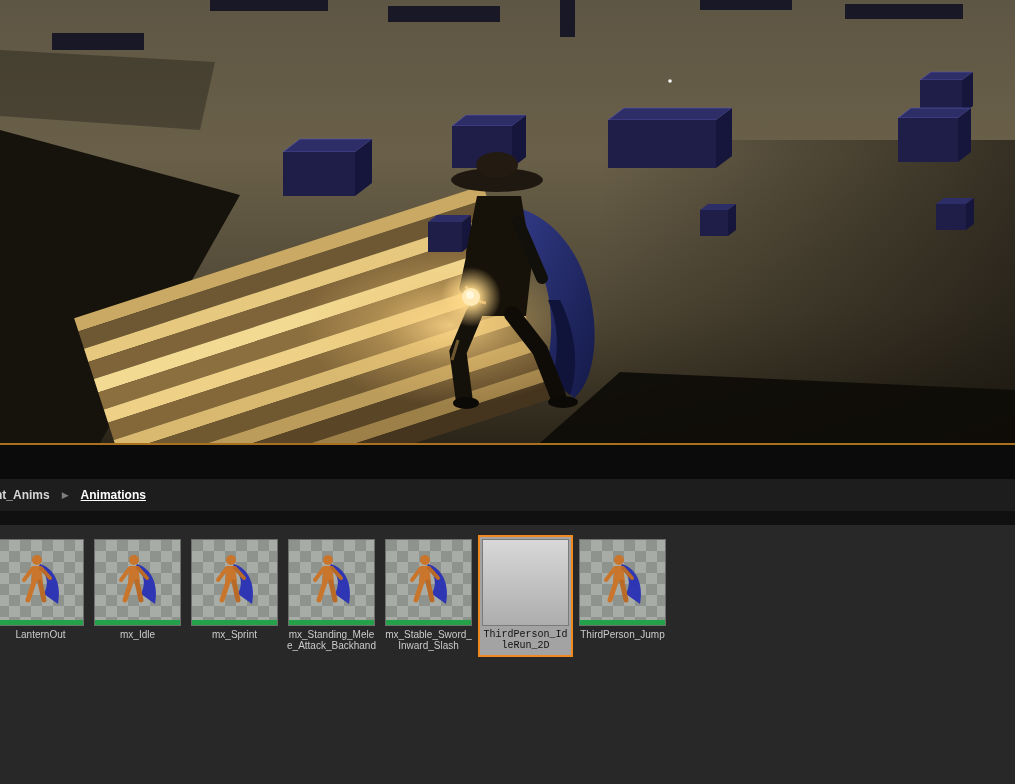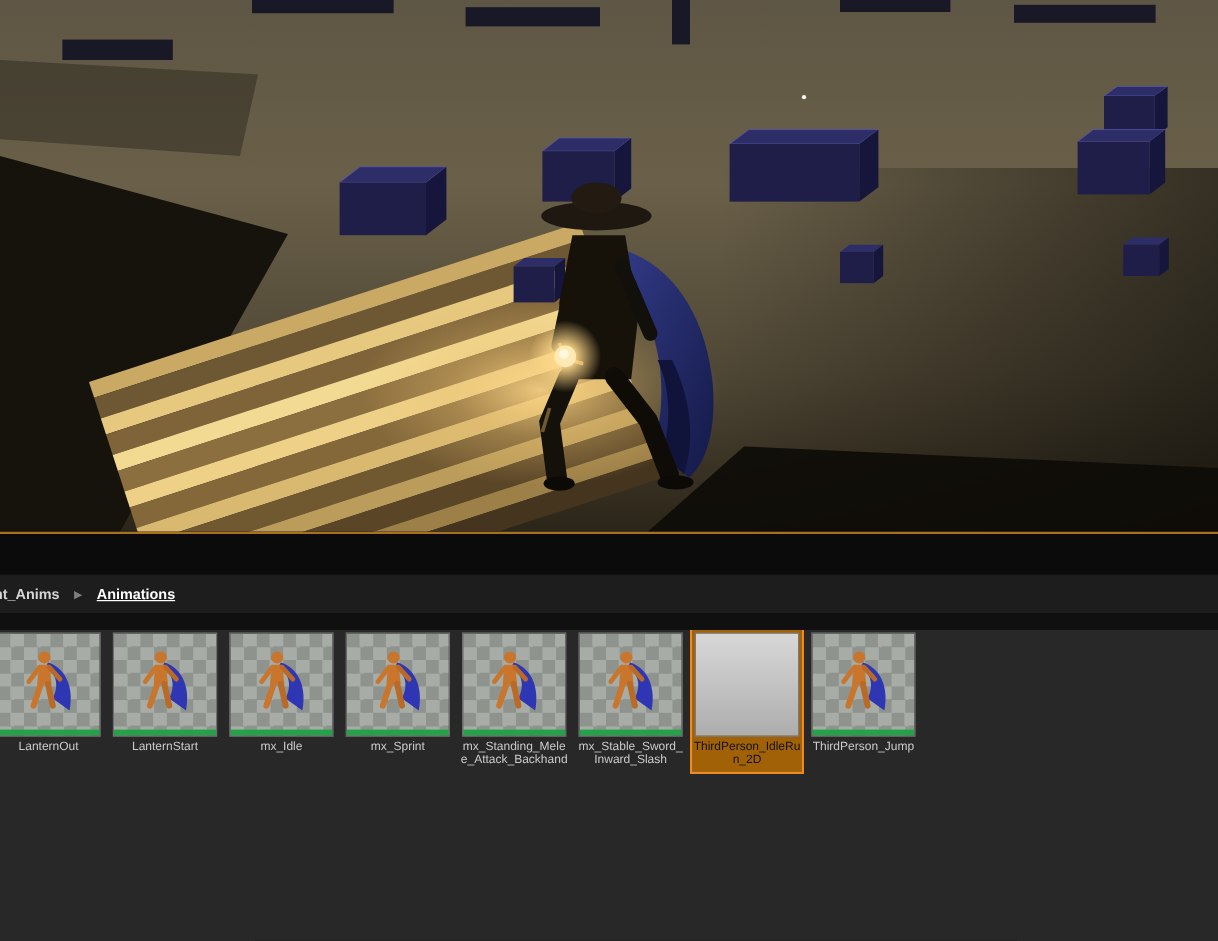--- a/index.html
+++ b/index.html
@@ -14,33 +14,33 @@
   
   .dark-strip{height:34px;background:#0b0b0b;}
   .breadcrumb-bar{height:32px;background:#1d1d1d;display:flex;align-items:center;
                   overflow:hidden;font-weight:bold;font-size:12px;}
   .crumb-parent{color:#d6d6d6;margin-left:-5px;}
   .crumb-arrow{color:#7e7e7e;font-size:9px;margin:0 12px;}
   .crumb-current{color:#ffffff;text-decoration:underline;}
   .filter-strip{height:14px;background:#101010;}
 
   
-  .asset-area{flex:1;background:#282828;overflow:hidden;}
+  .asset-area{flex:1;background:#282828;padding-top:12px;overflow:hidden;}
   .tile-row{display:flex;gap:6px;margin-left:-5px;align-items:flex-start;}
   .tile{width:91px;flex:0 0 91px;box-sizing:border-box;padding:2px 0 4px;
         display:flex;flex-direction:column;align-items:center;}
   .thumb{width:85px;height:85px;border:1px solid #6e6e6e;position:relative;
          background:repeating-conic-gradient(#a7aca6 0% 25%, #8e948d 0% 50%);
          background-size:22px 22px;overflow:hidden;}
   .thumb .figure{position:absolute;left:12px;top:10px;}
   .thumb .bar{position:absolute;left:0;right:0;bottom:0;height:5px;background:#23a24a;}
   .label{width:89px;margin-top:3px;font-size:10px;line-height:11px;color:#cbcbcb;
          text-align:center;word-break:break-all;max-height:33px;overflow:hidden;}
   .tile.type-blendspace .thumb{background:linear-gradient(180deg,#d8d8d8,#adadad);}
-  .tile.selected{background:#a16207;outline:2px solid #f18a1e;}
+  .tile.selected{background:#a3a3a3;outline:2px solid #f18a1e;font-family:Liberation Mono, monospace;}
   .tile.selected .label{color:#121212;}
   .tile.selected .thumb{border-color:#7a7a7a;}
 </style>
 </head>
 <body>
 
 <div class="app">
 
   <div class="viewport">
     <svg width="1015" height="443" viewBox="0 0 1015 443" preserveAspectRatio="none">
@@ -199,35 +199,20 @@
               <path d="M31 18 L40 28" stroke="#b96a26" stroke-width="4" stroke-linecap="round"></path>
               <path d="M24 32 L18 50" stroke="#c9752c" stroke-width="5" stroke-linecap="round"></path>
               <path d="M30 32 L34 50" stroke="#b96a26" stroke-width="5" stroke-linecap="round"></path>
             </svg>
             <div class="bar"></div>
           </div>
           <div class="label">LanternOut</div>
         </div>
 
 
-        <div class="tile type-anim">
-          <div class="thumb">
-            <svg class="figure" viewBox="0 0 60 66" width="60" height="66">
-              <path d="M30 14 C44 18 52 34 48 54 L34 44 C40 32 36 22 28 18 Z" fill="#2f36b4"></path>
-              <circle cx="27" cy="10" r="5" fill="#c9752c"></circle>
-              <path d="M23 16 L31 16 L33 32 L21 32 Z" fill="#c9752c"></path>
-              <path d="M23 18 L14 30" stroke="#c9752c" stroke-width="4" stroke-linecap="round"></path>
-              <path d="M31 18 L40 28" stroke="#b96a26" stroke-width="4" stroke-linecap="round"></path>
-              <path d="M24 32 L18 50" stroke="#c9752c" stroke-width="5" stroke-linecap="round"></path>
-              <path d="M30 32 L34 50" stroke="#b96a26" stroke-width="5" stroke-linecap="round"></path>
-            </svg>
-            <div class="bar"></div>
-          </div>
-          <div class="label">LanternStart</div>
-        </div>
 
 
         <div class="tile type-anim">
           <div class="thumb">
             <svg class="figure" viewBox="0 0 60 66" width="60" height="66">
               <path d="M30 14 C44 18 52 34 48 54 L34 44 C40 32 36 22 28 18 Z" fill="#2f36b4"></path>
               <circle cx="27" cy="10" r="5" fill="#c9752c"></circle>
               <path d="M23 16 L31 16 L33 32 L21 32 Z" fill="#c9752c"></path>
               <path d="M23 18 L14 30" stroke="#c9752c" stroke-width="4" stroke-linecap="round"></path>
               <path d="M31 18 L40 28" stroke="#b96a26" stroke-width="4" stroke-linecap="round"></path>

